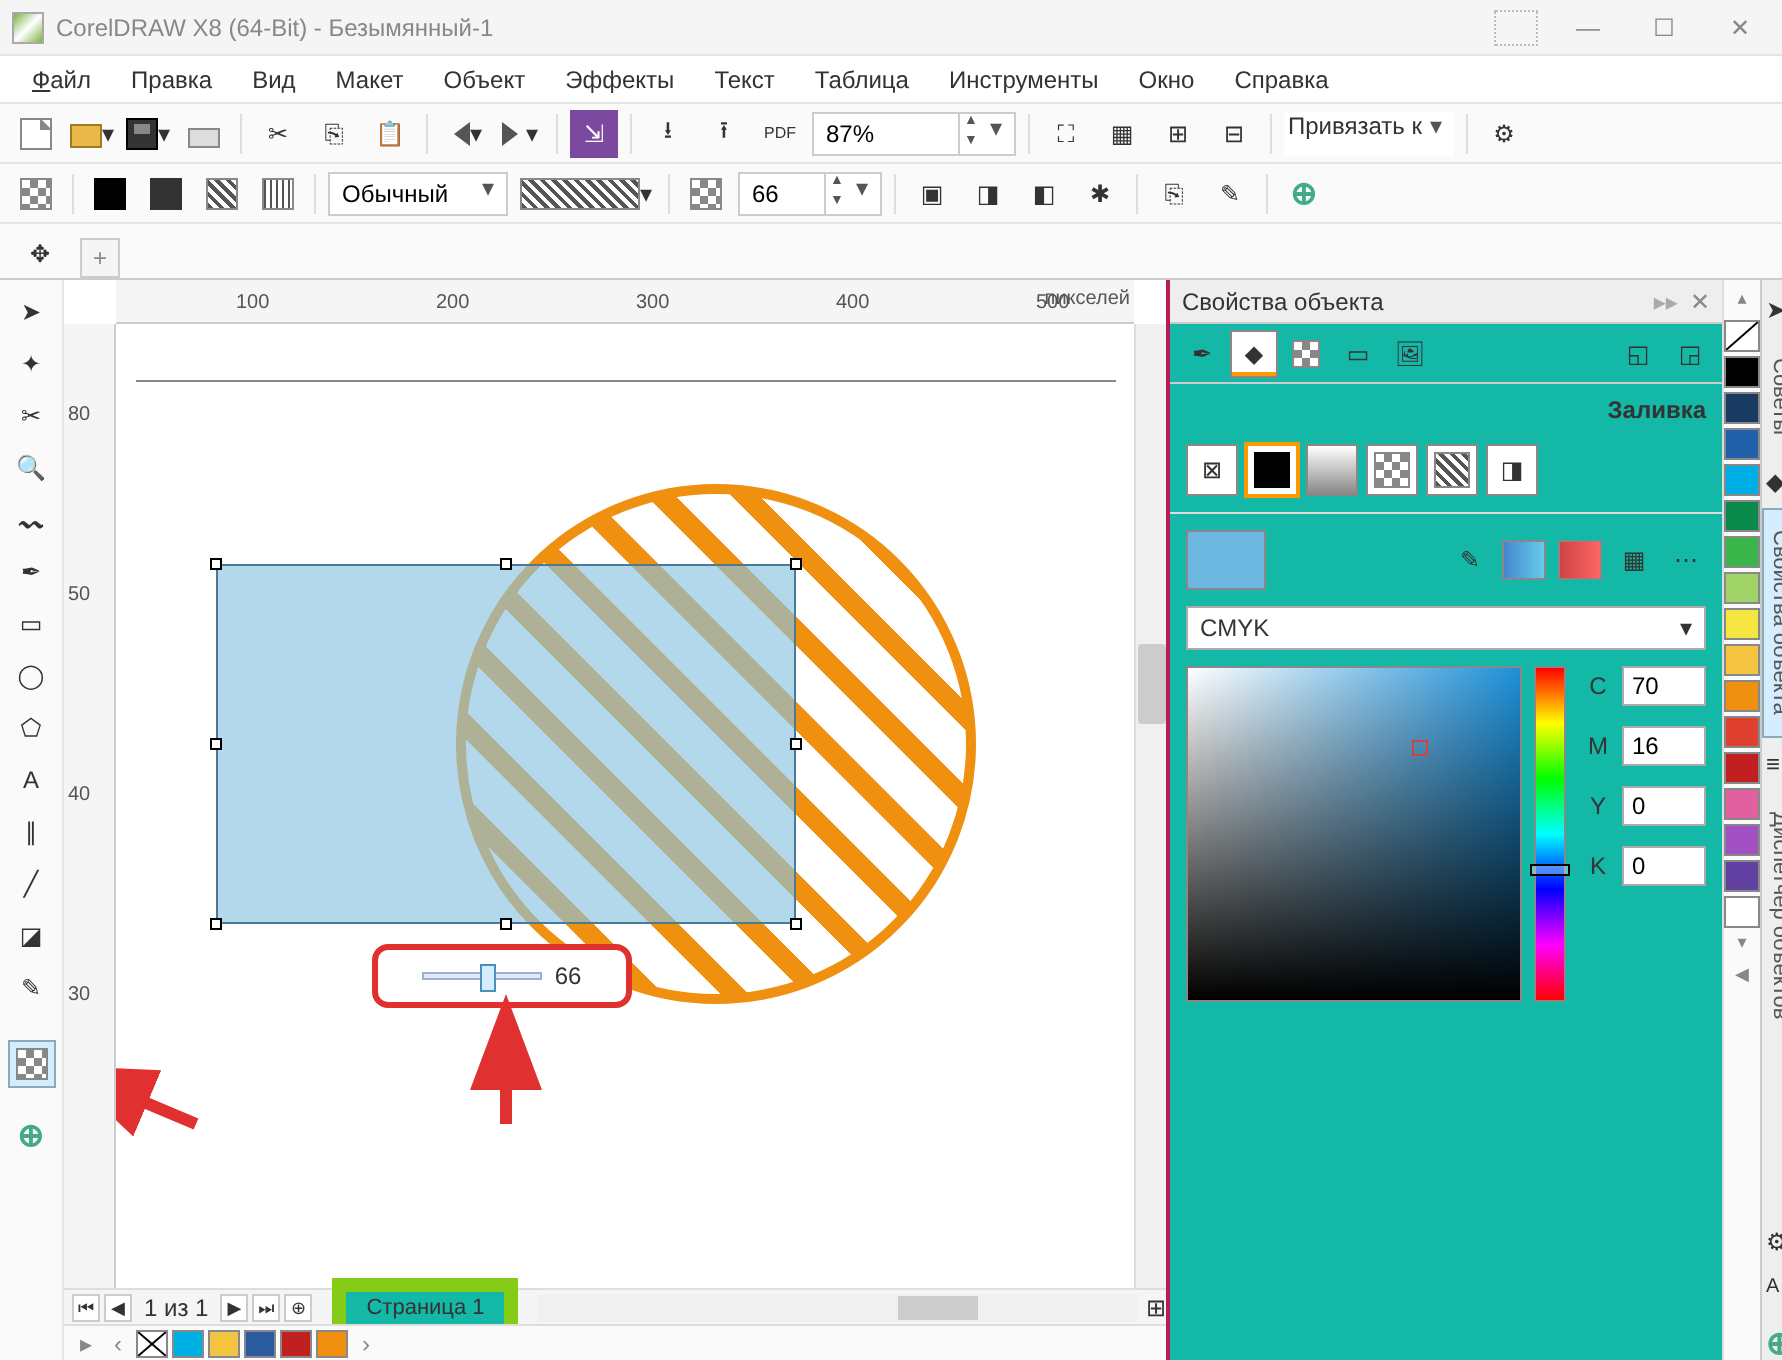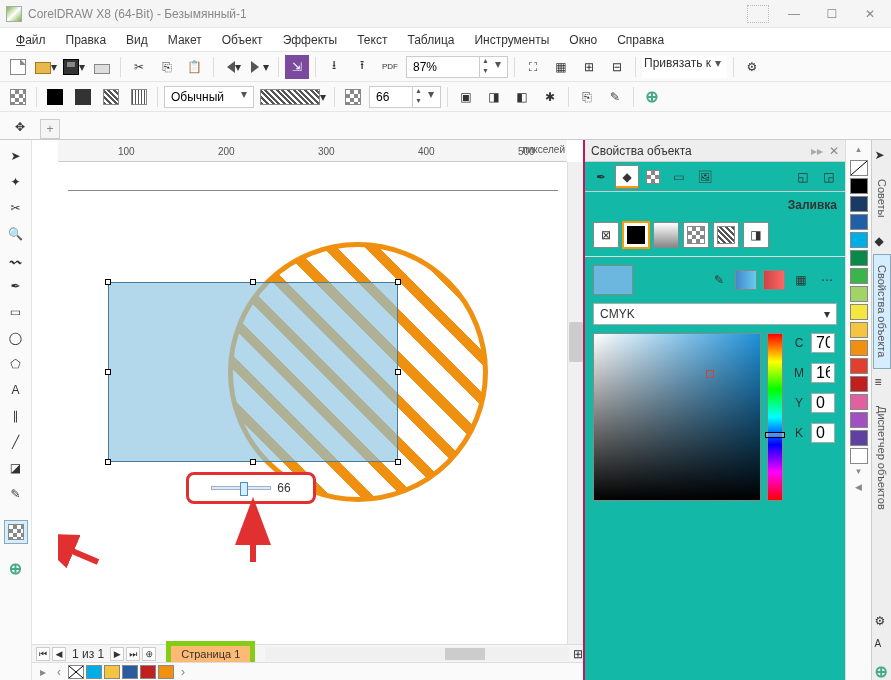--- a/index.html
+++ b/index.html
@@ -79,21 +79,21 @@
 .slider-callout .thumb { position:absolute; left:28px; top:-5px; width:8px; height:14px; background:#d6ecff; border:1px solid #4a90c0;}
 
 .arrow-red { position:absolute; }
 .arrow-red svg { overflow:visible; }
 
 .vscroll { position:absolute; right:0; top:22px; width:16px; bottom:36px; background:#f0f0f0; border-left:1px solid #ddd;}
 .vscroll .thumb { position:absolute; top:160px; width:14px; left:1px; height:40px; background:#ccc; border-radius:2px;}
 .hscroll-area { position:absolute; left:0; right:0; bottom:18px; height:18px; display:flex; align-items:center; background:#f5f5f5; border-top:1px solid #ddd;}
 .page-nav { display:flex; align-items:center; gap:2px; padding:0 4px;}
 .page-nav .nb { width:14px; height:14px; border:1px solid #ccc; background:#fff; font-size:9px; text-align:center; line-height:12px; cursor:pointer;}
-.page-tab-btm { padding:2px 10px; background:#fdba74; border:5px solid #84cc16; font-size:11px; cursor:pointer; margin-left:6px;}
+.page-tab-btm { padding:2px 10px; background:#14b8a6; border:7px solid #84cc16; font-size:11px; cursor:pointer; margin-left:6px;}
 .hscroll-track { flex:1; margin-left:10px; height:14px; background:#f0f0f0; position:relative;}
 .hscroll-track .thumb { position:absolute; left:180px; width:40px; top:1px; height:12px; background:#ccc;}
 
 .color-row { position:absolute; left:0; right:0; bottom:0; height:18px; display:flex; align-items:center; padding:0 4px; gap:2px; background:#fafafa; border-top:1px solid #ddd;}
 .color-sw { width:16px; height:14px; border:1px solid #888; cursor:pointer;}
 .nav-arrow { width:14px; color:#888; cursor:pointer; text-align:center;}
 
 
 .right-panel { width: 308px; background:#14b8a6; border-left:2px solid #be185d; display:flex;}
 .panel-body { flex:1; display:flex; flex-direction:column;}
@@ -113,21 +113,21 @@
 
 .model-dd { margin:0 8px; border:1px solid #aaa; background:#fff; height:22px; display:flex; align-items:center; padding:0 6px; justify-content:space-between; cursor:pointer;}
 .picker-row { display:flex; gap:6px; padding:8px;}
 .sat-box { width:168px; height:168px; position:relative; background: linear-gradient(to top, #000, transparent), linear-gradient(to right, #fff, #1e90d8); border:1px solid #888;}
 .sat-cursor { position:absolute; width:8px; height:8px; border:1px solid #c44; left:112px; top:36px;}
 .hue-bar { width:16px; height:168px; background: linear-gradient(to bottom, #f00,#ff0,#0f0,#0ff,#00f,#f0f,#f00); border:1px solid #888; position:relative;}
 .hue-cursor { position:absolute; left:-3px; width:20px; height:6px; border:1px solid #000; background:rgba(255,255,255,0.3); top:98px;}
 .cmyk-inputs { display:flex; flex-direction:column; gap:10px; margin-left:4px;}
 .cmyk-row { display:flex; align-items:center; gap:6px;}
 .cmyk-row label { width:12px; text-align:center;}
-.cmyk-row input { width:24px; height:20px; border:1px solid #aaa; padding:0 4px; font-size:16px;}
+.cmyk-row input { width:42px; height:20px; border:1px solid #aaa; padding:0 4px; font-size:12px;}
 
 
 .side-tabs { width:20px; background:#eee; border-left:1px solid #ccc; display:flex; flex-direction:column; align-items:center; padding-top:4px; gap:2px;}
 .vtab { writing-mode: vertical-rl; font-size:11px; padding:10px 2px; cursor:pointer; color:#555; border:1px solid transparent;}
 .vtab.active { background:#d6ecff; border-color:#8ab;}
 .vtab-ico { width:14px; height:14px; margin:4px 0;}
 
 
 .palette-v { width:26px; background:#fafafa; border-left:1px solid #ddd; display:flex; flex-direction:column; align-items:center; padding:4px 0; gap:2px;}
 .pal-nav { height:14px; width:18px; text-align:center; font-size:9px; color:#888; cursor:pointer;}
@@ -287,20 +287,26 @@
   </div>
 
   <div class="canvas-area">
     <div class="ruler-h">
       <span class="tick" style="left:60px">100</span>
       <span class="tick" style="left:160px">200</span>
       <span class="tick" style="left:260px">300</span>
       <span class="tick" style="left:360px">400</span>
       <span class="tick" style="left:460px">500</span>
       <span class="ruler-units">пикселей</span>
+    </div>
+    <div class="ruler-v">
+      <span class="tick" style="top:40px">80</span>
+      <span class="tick" style="top:130px">50</span>
+      <span class="tick" style="top:230px">40</span>
+      <span class="tick" style="top:330px">30</span>
     </div>
 
     <div class="canvas">
       <div class="page-edge"></div>
       <div class="circle-hatch"></div>
       <div class="rect-blue">
         <div class="handle" style="left:-4px;top:-4px"></div>
         <div class="handle" style="left:50%;top:-4px;margin-left:-3px"></div>
         <div class="handle" style="right:-4px;top:-4px"></div>
         <div class="handle" style="left:-4px;top:50%;margin-top:-3px"></div>

